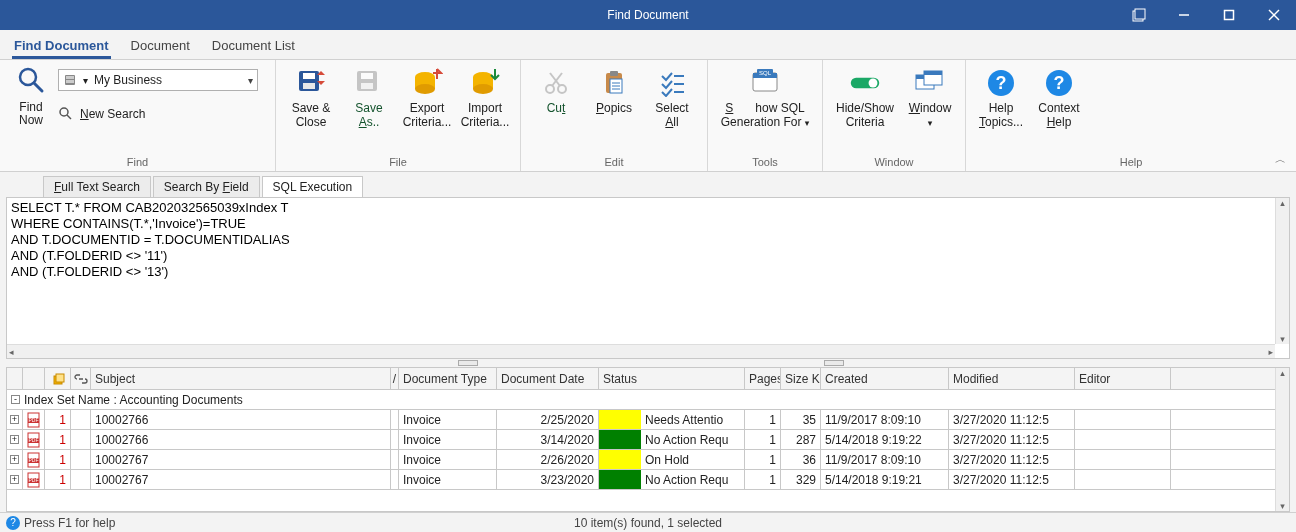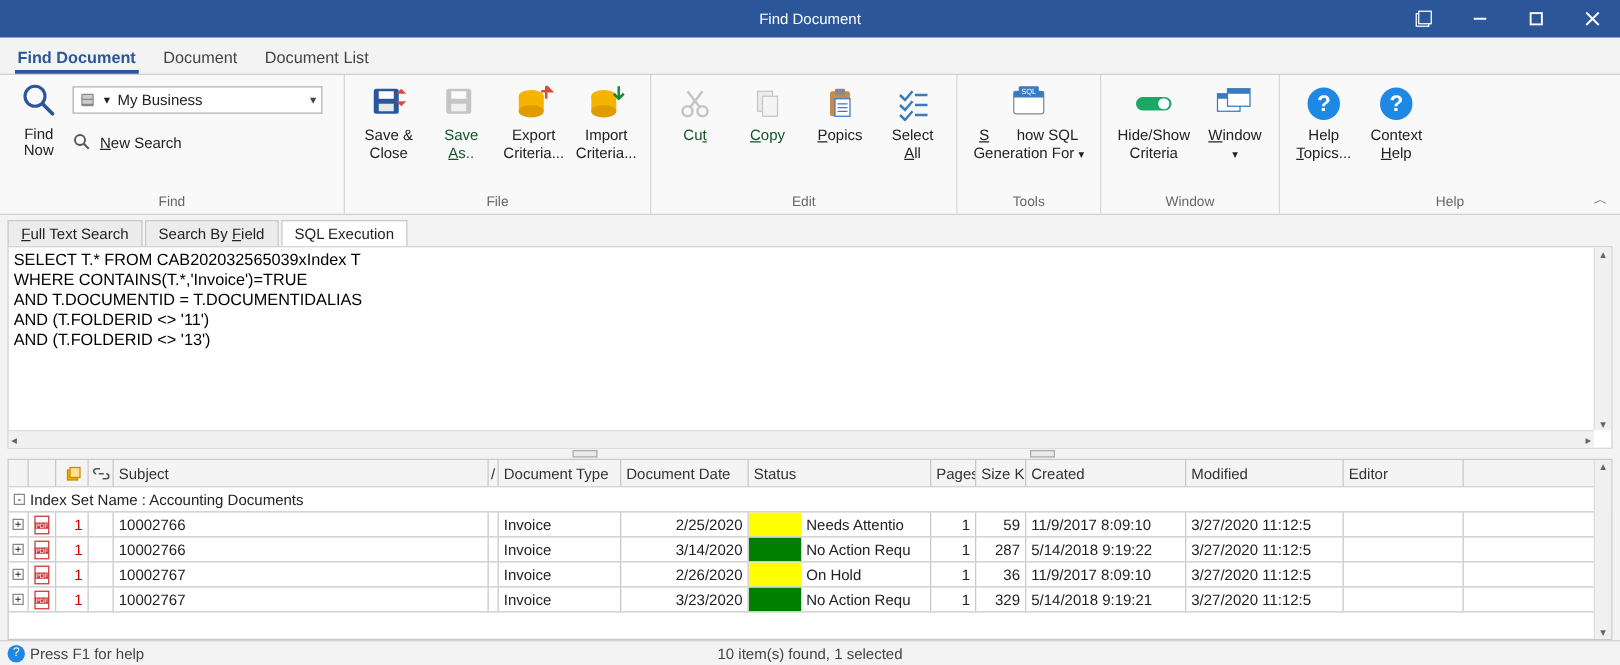--- a/index.html
+++ b/index.html
@@ -33,21 +33,21 @@
 .find-row { display: flex; align-items: center; gap: 6px; }
 .find-now { display: flex; flex-direction: column; align-items: center; justify-content: center; width: 42px; }
 .find-now .lbl { font-size: 12px; text-align: center; line-height: 13px; }
 .scope-select { flex: 1; height: 22px; border: 1px solid #b0b0b0; background: #fff; display: flex; align-items: center; padding: 0 4px; gap: 6px; font-size: 12px; position: relative; }
 .scope-select .caret { margin-left: auto; font-size: 10px; color: #444; }
 .new-search { display: flex; align-items: center; gap: 6px; font-size: 12px; }
 
 .collapse-btn { position: absolute; right: 10px; bottom: 4px; color: #666; font-size: 11px; }
 
 
-.subtabs { display: flex; align-items: flex-end; padding: 4px 6px 0 6px; gap: 0; background: #f3f3f3; }
+.subtabs { display: flex; align-items: flex-end; padding: 4px 6px 0 6px; gap: 0; background: #f3f3f3; margin-left: 37px; }
 .subtab { padding: 3px 10px 3px 10px; border: 1px solid #c8c8c8; border-bottom: none; background: #ececec; font-size: 12px; margin-right: 2px; }
 .subtab.active { background: #fff; }
 
 
 .sql-wrap { border: 1px solid #c8c8c8; margin: 0 6px; background: #fff; height: 162px; display: flex; flex-direction: column; position: relative; }
 .sql-text { flex: 1; padding: 2px 4px; font-family: "Segoe UI", sans-serif; font-size: 13px; line-height: 16px; white-space: pre; overflow: hidden; border: none; outline: none; resize: none; }
 .sql-vscroll { position: absolute; right: 0; top: 0; bottom: 14px; width: 14px; background: #f0f0f0; border-left: 1px solid #ddd; display:flex; flex-direction:column; justify-content:space-between; align-items:center; font-size:9px; color:#666; }
 .sql-hscroll { position: absolute; left: 0; right: 14px; bottom: 0; height: 14px; background: #f0f0f0; border-top: 1px solid #ddd; display:flex; justify-content:space-between; align-items:center; font-size:9px; color:#666; padding:0 2px;}
 
 
@@ -238,29 +238,20 @@
         <span class="ico">
             <svg width="28" height="28" viewBox="0 0 28 28">
               <circle cx="8" cy="20" r="4" fill="none" stroke="#888" stroke-width="2"></circle>
               <circle cx="20" cy="20" r="4" fill="none" stroke="#888" stroke-width="2"></circle>
               <line x1="10" y1="17" x2="20" y2="4" stroke="#888" stroke-width="2"></line>
               <line x1="18" y1="17" x2="8" y2="4" stroke="#888" stroke-width="2"></line>
             </svg>
           </span>
         <span class="lbl"><span>Cu</span><span class="u">t</span></span>
       </div>
-      <div class="rbtn narrow disabled">
-        <span class="ico">
-            <svg width="28" height="28" viewBox="0 0 28 28">
-              <rect x="6" y="4" width="12" height="16" fill="#ddd" stroke="#888"></rect>
-              <rect x="10" y="8" width="12" height="16" fill="#eee" stroke="#888"></rect>
-            </svg>
-          </span>
-        <span class="lbl"><span class="u">C</span><span>opy</span></span>
-      </div>
       <div class="rbtn narrow">
         <span class="ico">
             <svg width="28" height="28" viewBox="0 0 28 28">
               <rect x="6" y="4" width="16" height="20" rx="2" fill="#c88a4a"></rect>
               <rect x="10" y="2" width="8" height="5" rx="1" fill="#888"></rect>
               <rect x="10" y="10" width="12" height="14" fill="#fff" stroke="#3a7abd"></rect>
               <line x1="12" y1="14" x2="20" y2="14" stroke="#3a7abd"></line>
               <line x1="12" y1="17" x2="20" y2="17" stroke="#3a7abd"></line>
               <line x1="12" y1="20" x2="20" y2="20" stroke="#3a7abd"></line>
             </svg>
@@ -436,21 +427,21 @@
         <div class="gc c-lnk"></div>
         <div class="gc c-subj">10002766</div>
         <div class="gc c-slash"></div>
         <div class="gc c-dtype">Invoice</div>
         <div class="gc c-ddate date">2/25/2020</div>
         <div class="gc c-status status-cell">
           <span class="status-chip" style="background:#ffff00;"></span>
           <span class="status-txt">Needs Attentio</span>
         </div>
         <div class="gc c-pages num">1</div>
-        <div class="gc c-size num">59</div>
+        <div class="gc c-size num">35</div>
         <div class="gc c-created">11/9/2017 8:09:10</div>
         <div class="gc c-mod">3/27/2020 11:12:5</div>
         <div class="gc c-editor"></div>
       </div>
       <div class="grid-row">
         <div class="gc c-exp">
           <span style="border:1px solid #888;width:9px;height:9px;display:flex;align-items:center;justify-content:center;font-size:9px;line-height:7px;">+</span>
         </div>
         <div class="gc c-ico">
           <svg width="16" height="16" viewBox="0 0 16 16">

